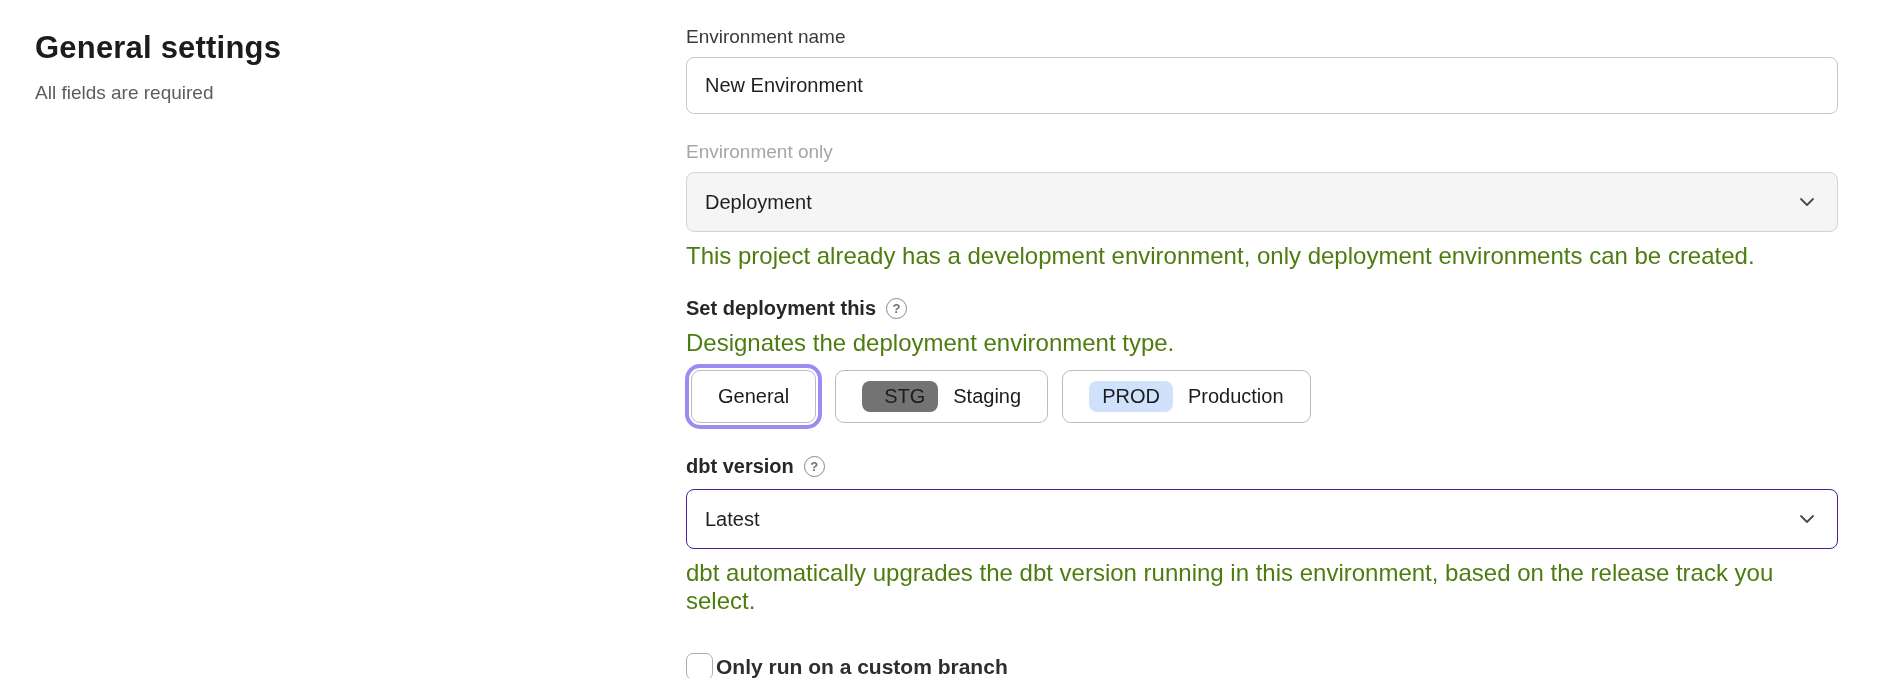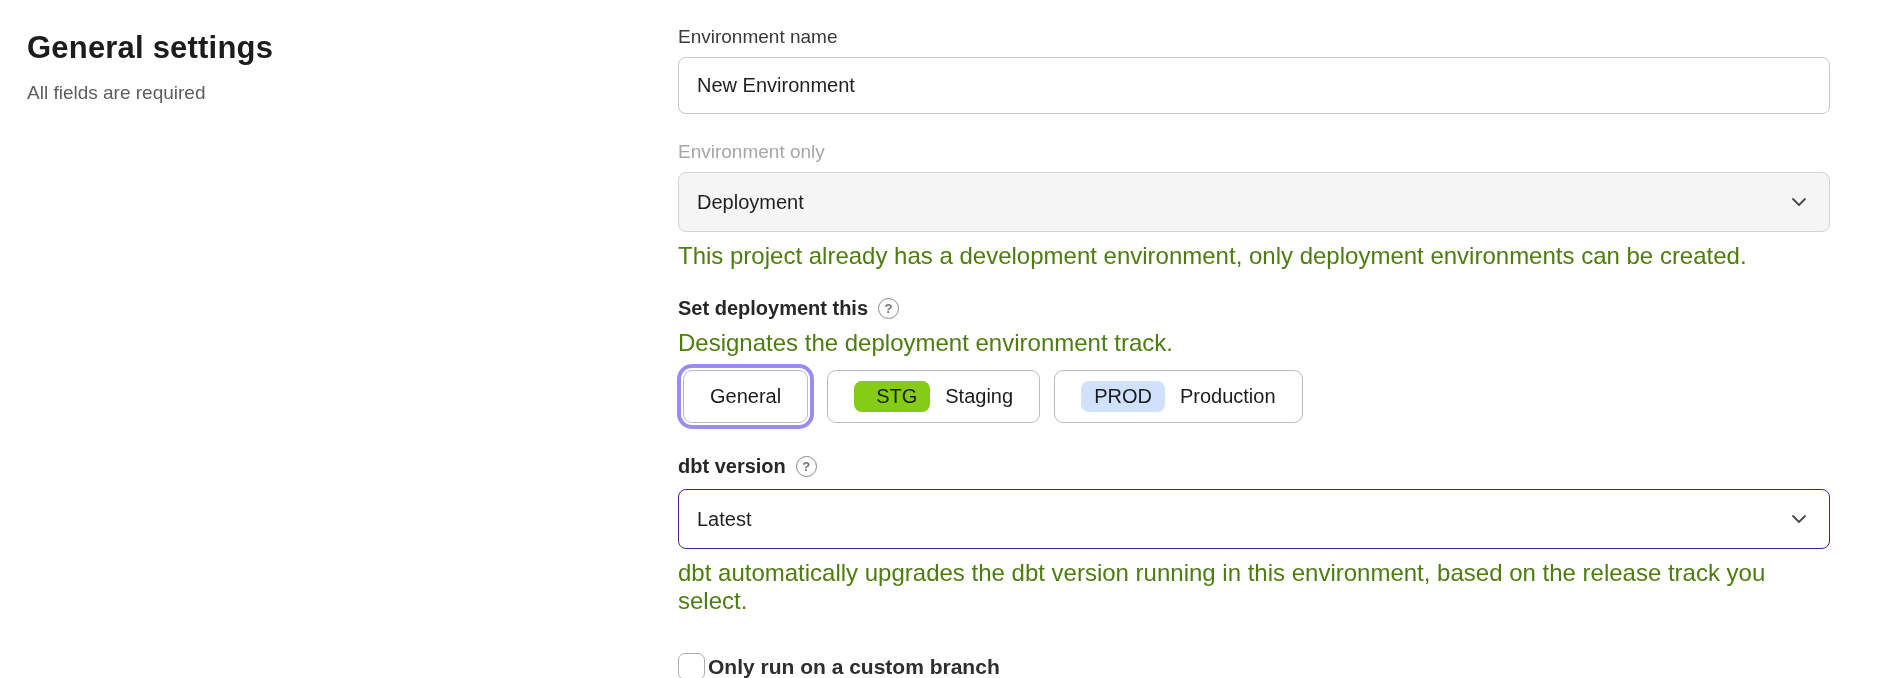--- a/index.html
+++ b/index.html
@@ -14,20 +14,21 @@
   .layout {
     display: flex;
     width: 100%;
     height: 100%;
   }
   
   .left-col {
     width: 678px;
     flex: 0 0 678px;
     padding: 30px 40px 0 27px;
+    margin-left: 8px;
   }
   .page-title {
     font-size: 31px;
     font-weight: 700;
     letter-spacing: 0.2px;
     color: #1c1c1c;
   }
   .page-subtitle {
     margin-top: 16px;
     font-size: 19px;
@@ -136,21 +137,21 @@
     margin: 0 5px;
   }
   .type-badge {
     display: inline-block;
     border-radius: 8px;
     padding: 4px 13px;
     margin-right: 15px;
     font-size: 20px;
     color: #1c1c1e;
   }
-  .badge-green { background: #84cc16; padding-left: 22px; }
+  .badge-green { background: #737373; padding-left: 22px; }
   .badge-blue  { background: #d0e2fb; }
   .checkbox-row {
     margin-top: 38px;
     display: flex;
     align-items: center;
   }
   .checkbox {
     width: 27px;
     height: 27px;
     border: 1.5px solid #aeaeb2;
@@ -195,21 +196,21 @@
         </span>
       </div>
       <div class="helper-text">This project already has a development environment, only deployment environments can be created.</div>
     </div>
 
     <div class="section">
       <div class="field-label bold">
         <span>Set deployment this</span>
         <span class="help-icon">?</span>
       </div>
-      <div class="helper-text" style="margin-top:6px;">Designates the deployment environment track.</div>
+      <div class="helper-text" style="margin-top:6px;">Designates the deployment environment type.</div>
 
       <div class="btn-row">
         <button class="type-btn selected">
           <span>General</span>
         </button>
         <button class="type-btn">
           <span class="type-badge badge-green">STG</span>
           <span>Staging</span>
         </button>
         <button class="type-btn">

